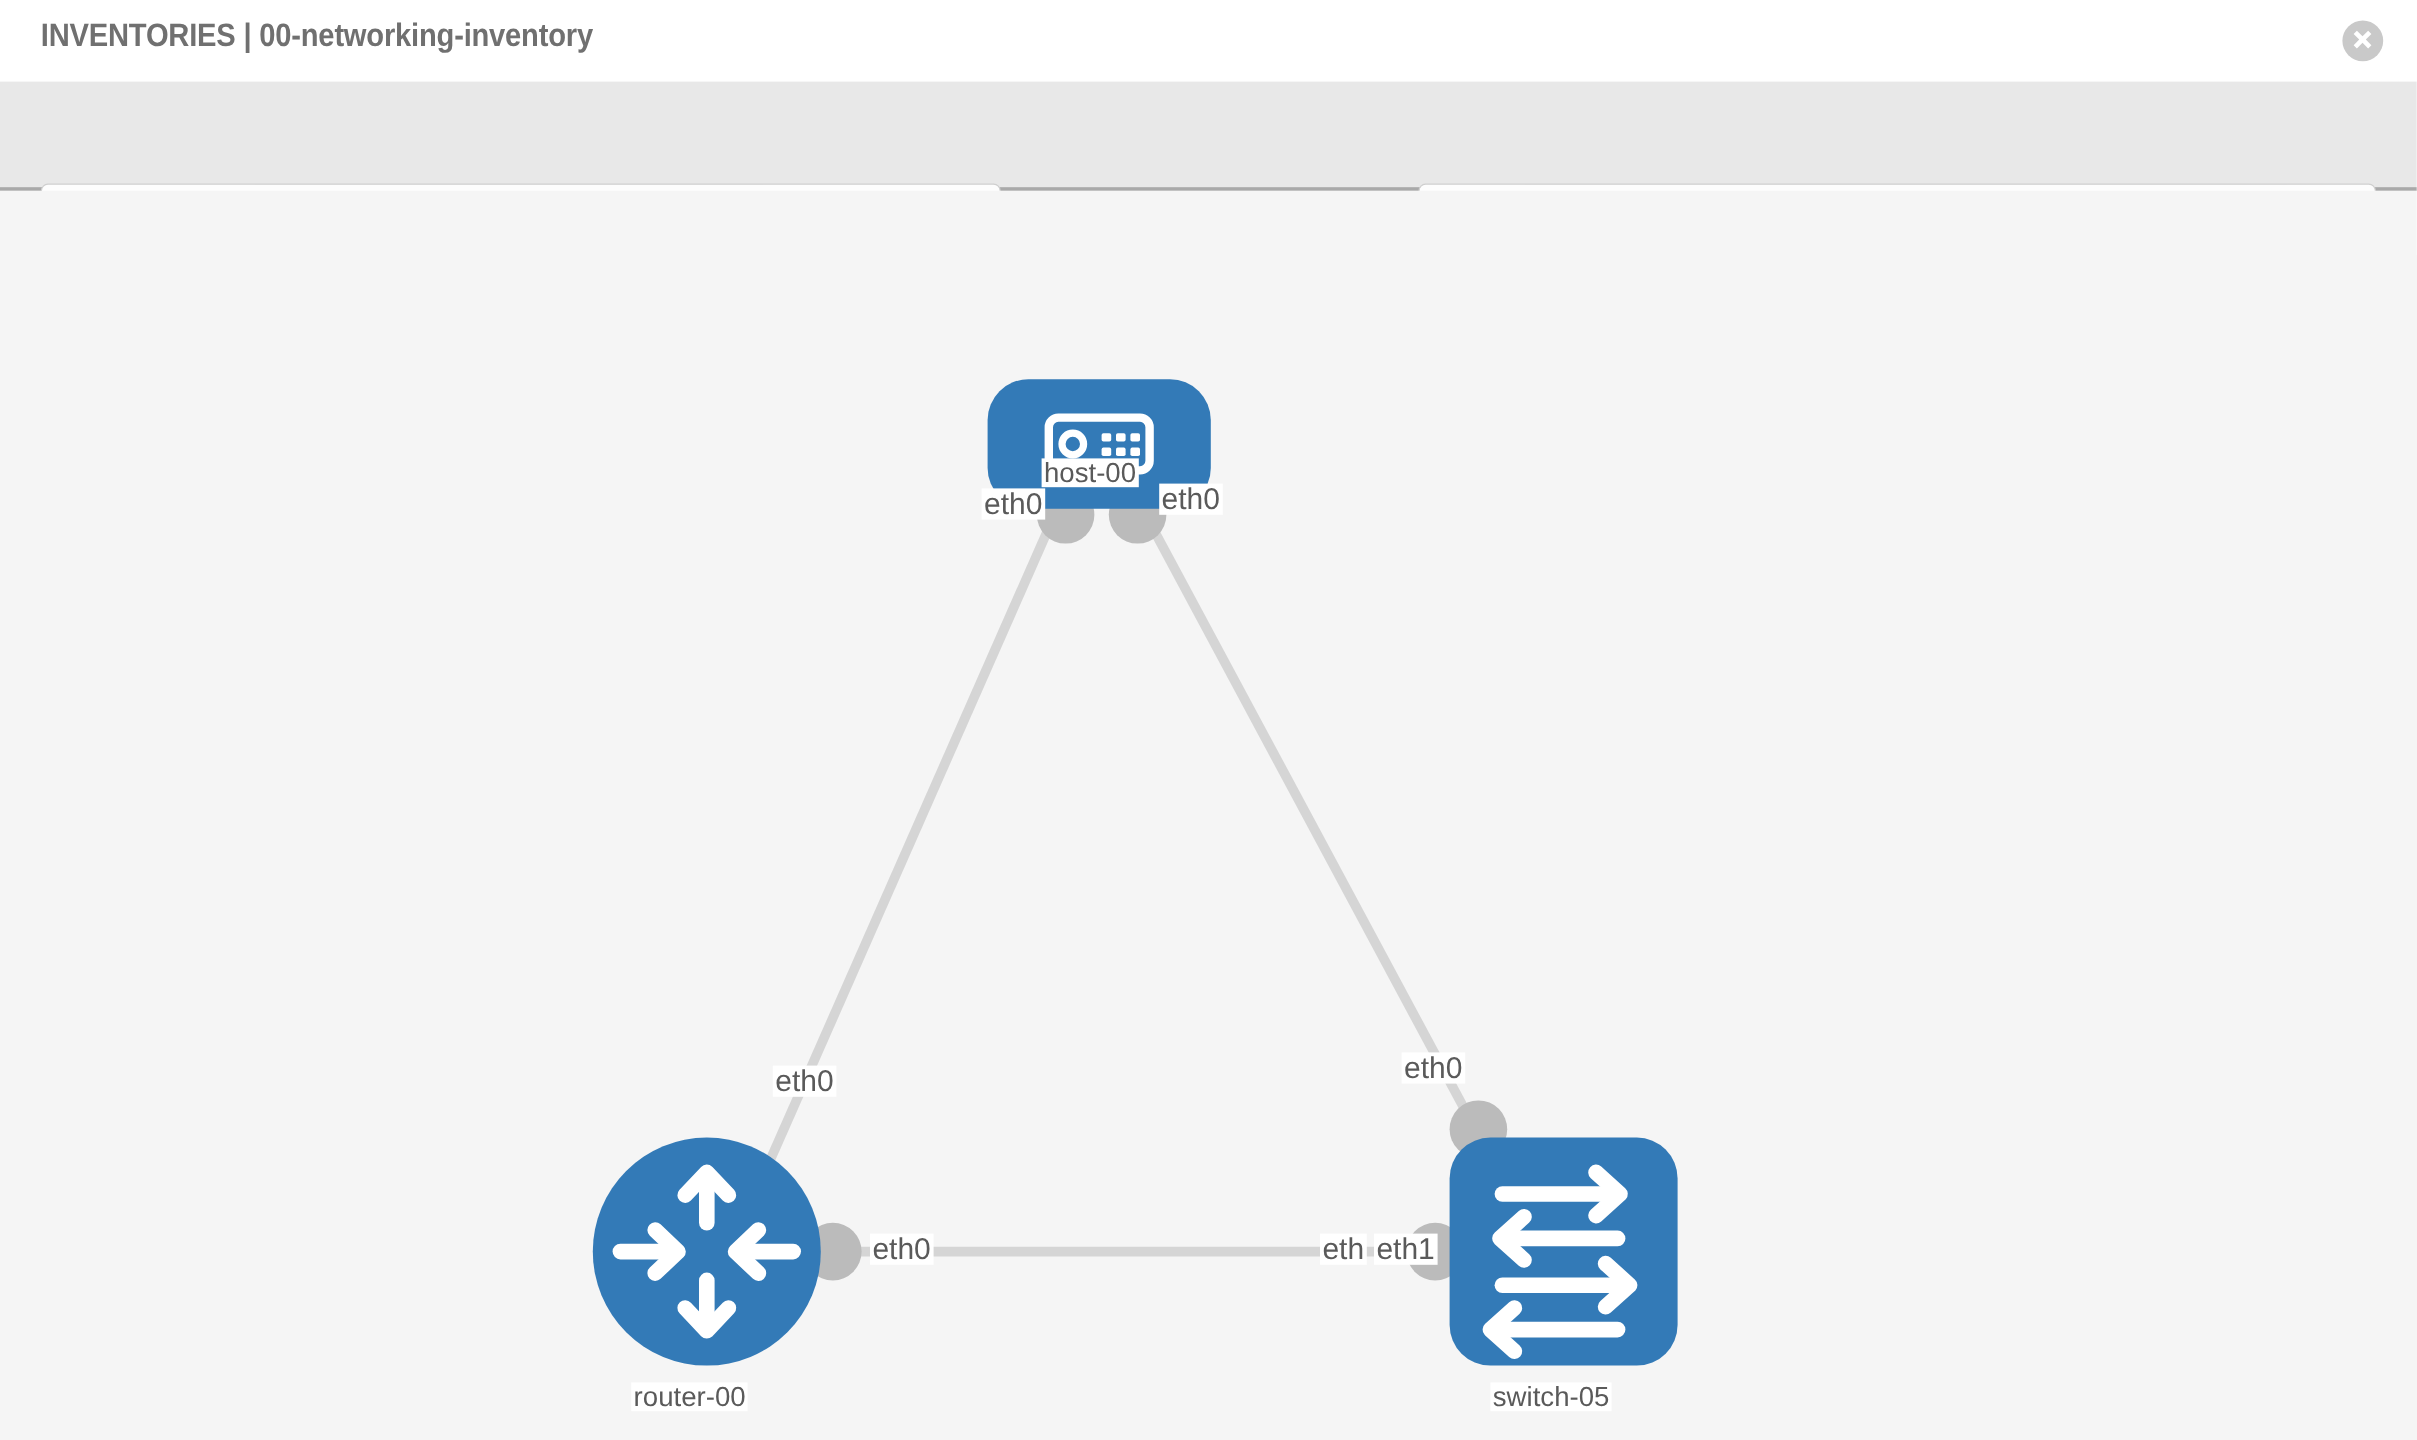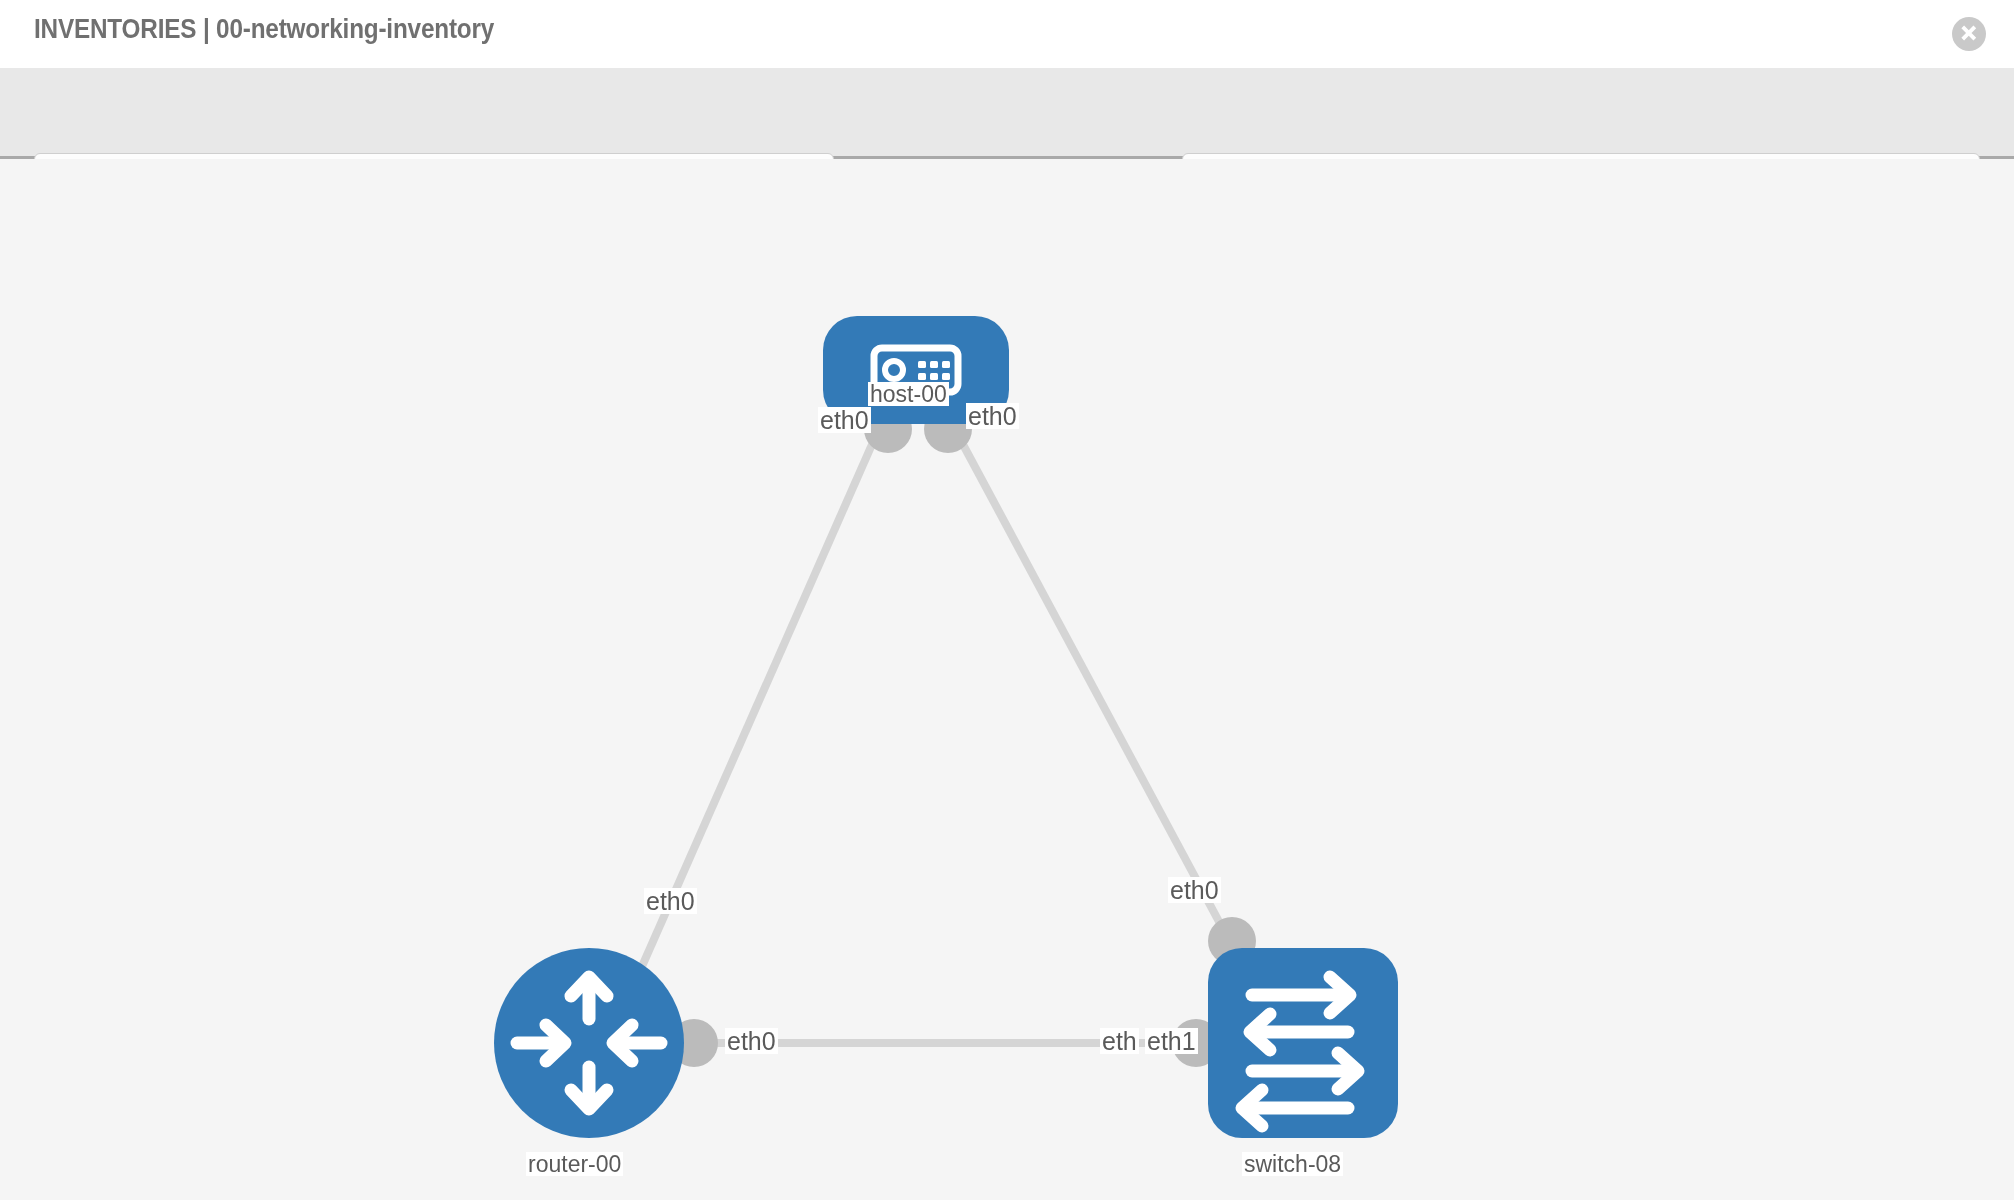--- a/index.html
+++ b/index.html
@@ -259,16 +259,16 @@
     <div class="node-label label-edge" style="left:1168px; top:718px;">eth0</div>
 
     <div class="node-label label-edge" style="left:725px; top:869px;">eth0</div>
 
     <div class="node-label label-edge" style="left:1100px; top:869px;">eth</div>
 
     <div class="node-label label-edge" style="left:1125px; top:869px;margin-left:20px;">eth1</div>
 
     <div class="node-label label-node" style="left:526px; top:993px;">router-00</div>
 
-    <div class="node-label label-node" style="left:1242px; top:993px;">switch-08</div>
+    <div class="node-label label-node" style="left:1242px; top:993px;">switch-05</div>
 
   </div>
 </div>
 
 </body></html>

